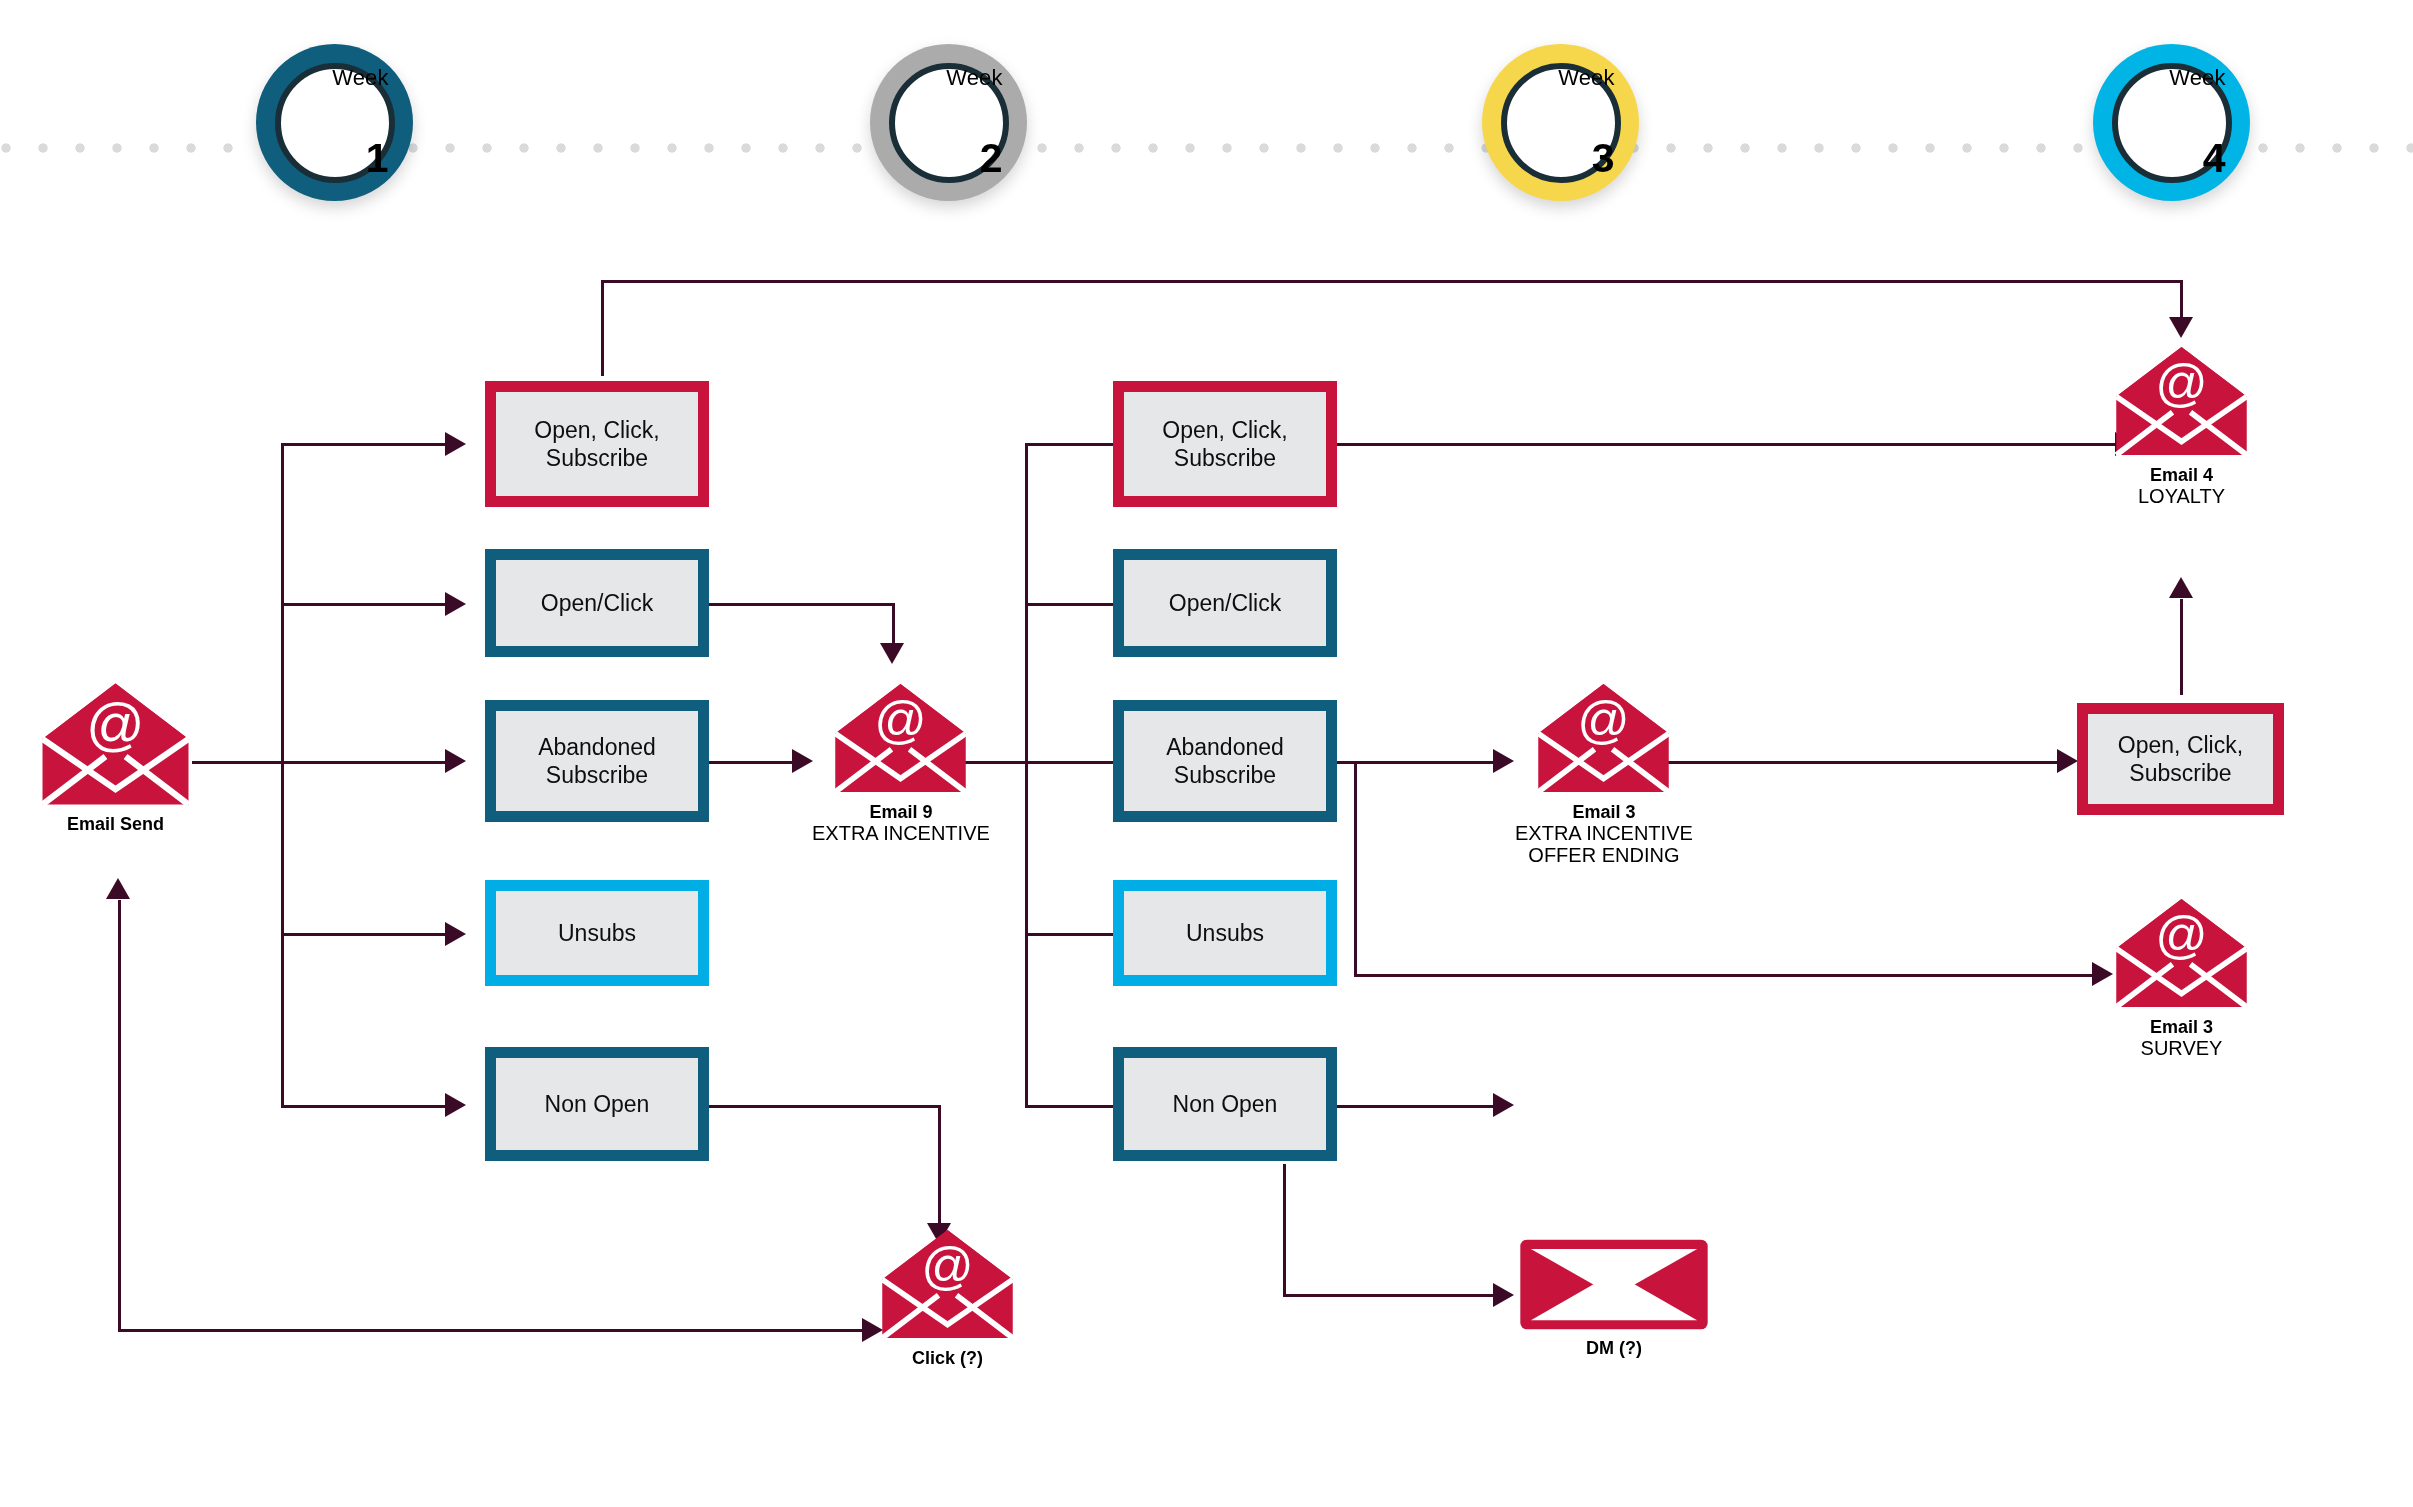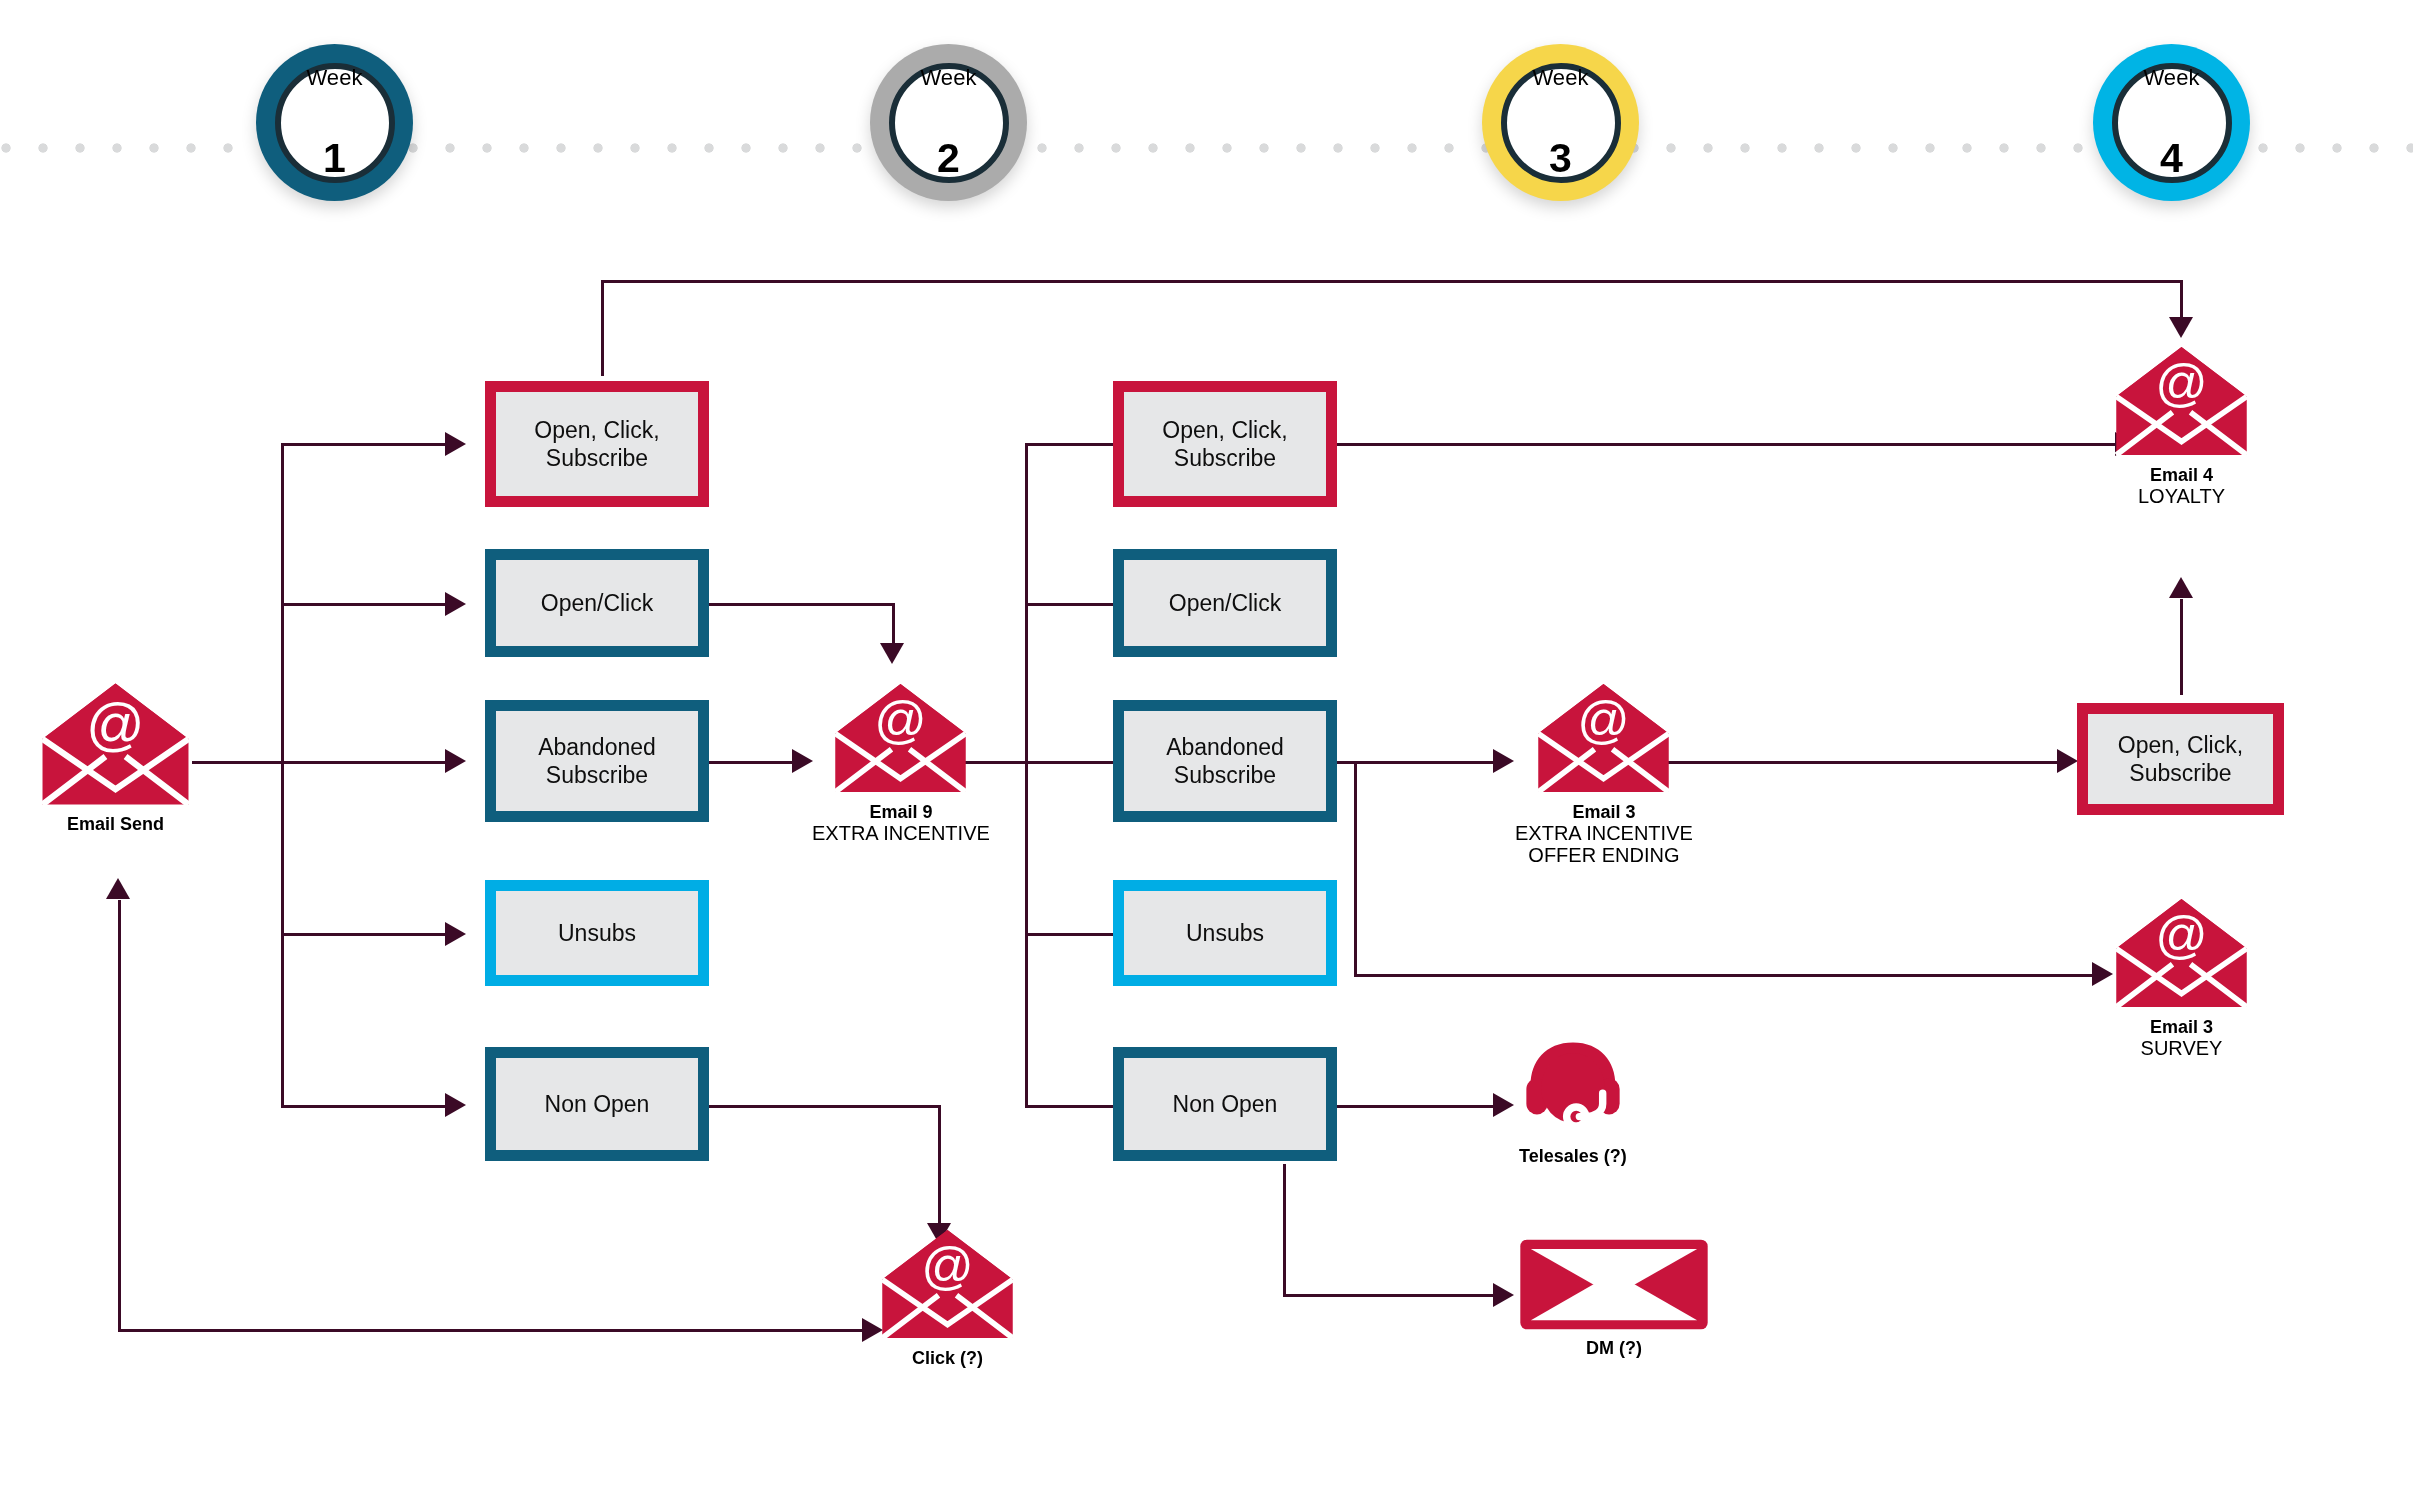--- a/index.html
+++ b/index.html
@@ -17,21 +17,21 @@
     background-size:37px 12px;background-repeat:repeat-x;
   }
   .week{
     position:absolute;width:157px;height:157px;border-radius:50%;
     display:flex;align-items:center;justify-content:center;
     box-shadow:0 6.6px 14.6px rgba(0,0,0,.17);
   }
   .week-inner{
     width:108px;height:108px;border-radius:50%;background:#ffffff;
     border:6px solid #1a2e38;
-    display:flex;flex-direction:column;align-items:center;justify-content:center;
+    display:flex;flex-direction:column;align-items:flex-end;justify-content:center;
     line-height:1;
     gap:48px;
   }
   .week-word{font-size:22px;color:#000;font-weight:400;letter-spacing:0.1px;margin-bottom:2.6px;}
   .week-num{font-size:41px;color:#000;font-weight:700;line-height:.95;}
 
   
   .sbox{
     position:absolute;box-sizing:border-box;
     background:#e6e7e8;
@@ -319,33 +319,20 @@
         <polygon points="60,2 118,46 118,98 2,98 2,46" fill="#C8143C"></polygon>
         <polygon points="60,2 118,46 60,86 2,46" fill="#C8143C"></polygon>
         <path d="M2,46 L60,86 L118,46" fill="none" stroke="#ffffff" stroke-width="5"></path>
         <path d="M2,98 L52,60 M118,98 L68,60" stroke="#ffffff" stroke-width="5" fill="none"></path>
         <text x="60" y="50" font-family="'Liberation Sans',sans-serif" font-size="46" fill="#ffffff" text-anchor="middle">@</text>
       </svg>
     </div>
     <div class="node-title">Click (?)</div>
   </div>
 
-  <div class="node" style="left:1519px;top:1038px;">
-    <div class="env">
-      <svg width="106" height="101" viewBox="0 0 100 95">
-        <path d="M50 4 C24 4 10 22 10 44 L10 52 L22 52 L22 44 C22 28 34 16 50 16 C66 16 78 28 78 44 L78 52 L90 52 L90 44 C90 22 76 4 50 4 Z" fill="#C8143C"></path>
-        <rect x="6" y="38" width="20" height="34" rx="10" fill="#C8143C"></rect>
-        <rect x="74" y="38" width="20" height="34" rx="10" fill="#C8143C"></rect>
-        <ellipse cx="50" cy="47" rx="30" ry="33" fill="#C8143C"></ellipse>
-        <path d="M78 52 L78 62 C78 70 70 74 62 74 L56 74" fill="none" stroke="#ffffff" stroke-width="7" stroke-linecap="round"></path>
-        <circle cx="53" cy="74" r="9" fill="none" stroke="#ffffff" stroke-width="7"></circle>
-      </svg>
-    </div>
-    <div class="node-title">Telesales (?)</div>
-  </div>
 
   <div class="node" style="left:1519px;top:1238px;">
     <div class="env">
       <svg width="190" height="93" viewBox="0 0 144 70">
         <rect x="1" y="1" width="142" height="68" rx="5" fill="#C8143C"></rect>
         <polygon points="9,8 135,8 72,44" fill="#ffffff"></polygon>
         <polygon points="9,62 72,26 135,62" fill="#ffffff"></polygon>
       </svg>
     </div>
     <div class="node-title">DM (?)</div>

